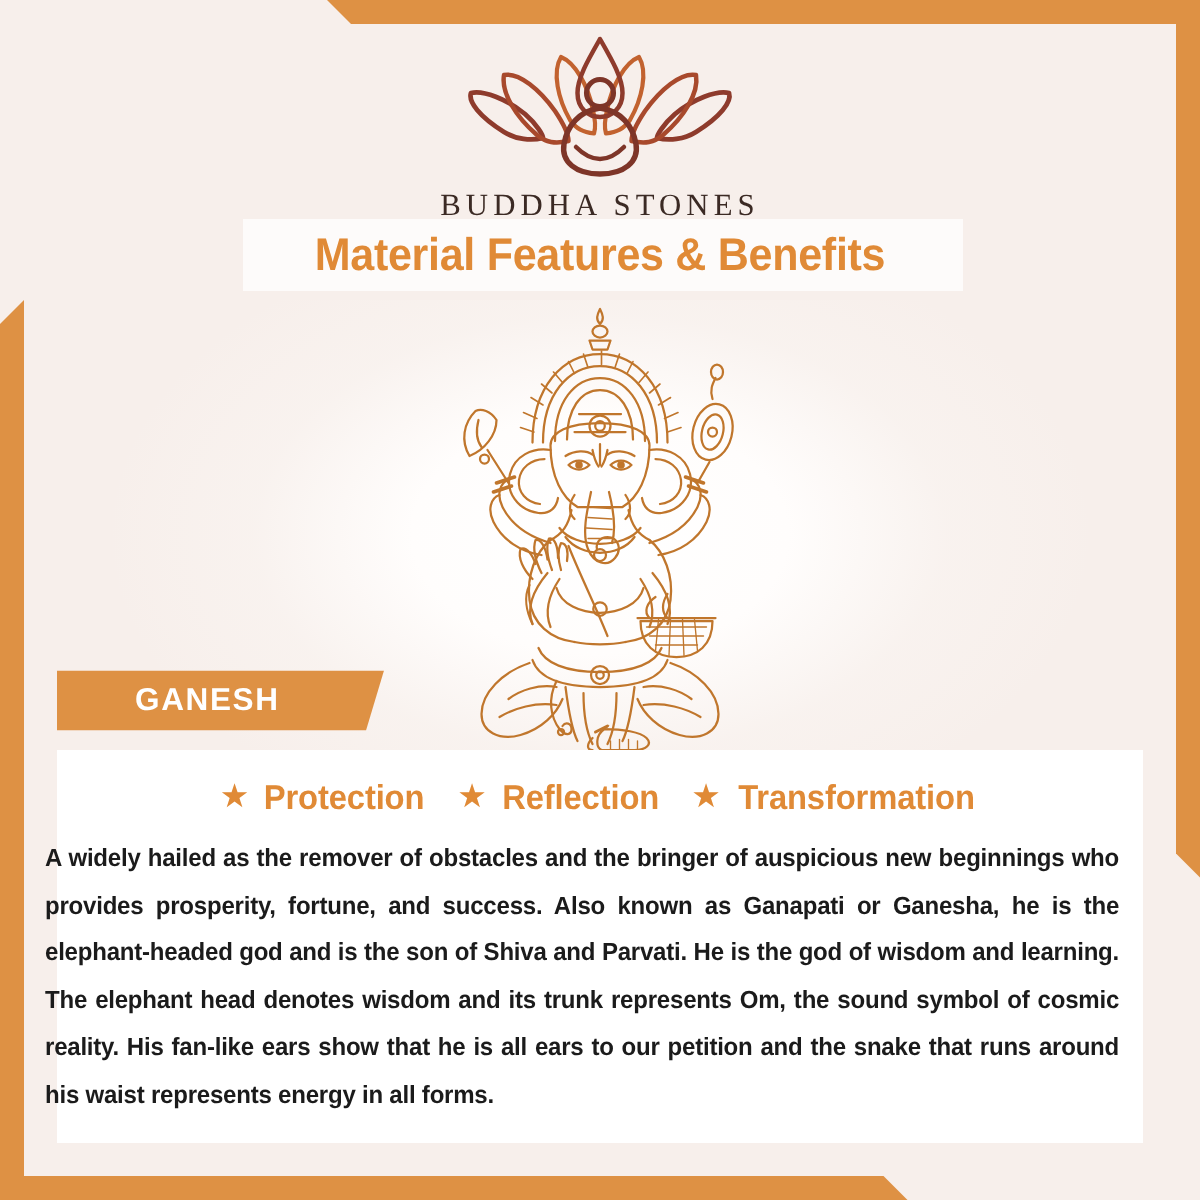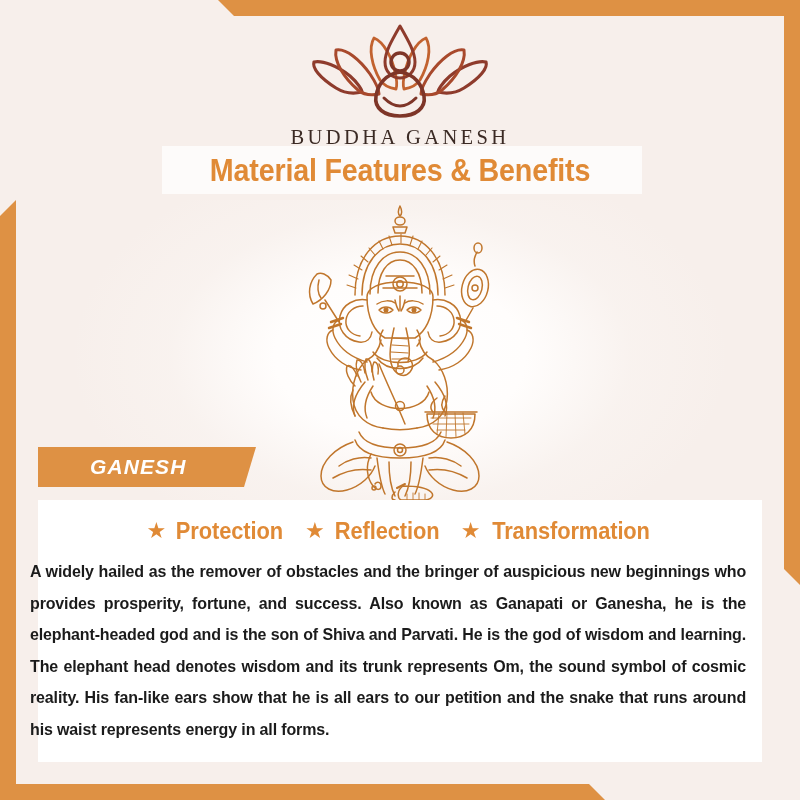--- a/index.html
+++ b/index.html
@@ -106,21 +106,20 @@
     position: absolute;
     left: 52px;
     top: 0;
     height: 40px;
     line-height: 40px;
     font-size: 21px;
     font-weight: bold;
     color: #ffffff;
     letter-spacing: 1.1px;
     white-space: nowrap;
-    font-style: italic;
   }
 
   
   .content-panel {
     position: absolute;
     left: 38px;
     top: 500px;
     width: 724px;
     height: 262px;
     background: #ffffff;
@@ -212,21 +211,21 @@
 
         <path d="M100,8 C92,22 85,34 85,44 C85,54 92,60 100,60 C108,60 115,54 115,44 C115,34 108,22 100,8 Z" stroke="#8e3b2c" stroke-width="3" fill="none"></path>
 
         <circle cx="100" cy="44" r="9" stroke="#7e3528" stroke-width="3.4" fill="none"></circle>
 
         <path d="M100,54 C86,56 78,66 76,78 C74,90 84,98 100,98 C116,98 126,90 124,78 C122,66 114,56 100,54 Z" stroke="#7e3528" stroke-width="3.6" fill="none"></path>
 
         <path d="M84,80 C90,86 96,88 100,88 C104,88 110,86 116,80" stroke="#7e3528" stroke-width="3" fill="none"></path>
       </g>
     </svg>
-    <span class="logo-word">BUDDHA GANESH</span>
+    <span class="logo-word">BUDDHA STONES</span>
   </div>
 
   <div class="title-band"></div>
   <div class="title-text">Material Features &amp; Benefits</div>
 
   <div class="stage">
     <svg class="ganesh-art" width="290" height="300" viewBox="0 0 290 300">
       <g fill="none" stroke="#c0762c" stroke-width="1.5" stroke-linecap="round" stroke-linejoin="round">
 
         <path d="M145,6 C143,10 142,13 145,16 C148,13 147,10 145,6 Z"></path>

